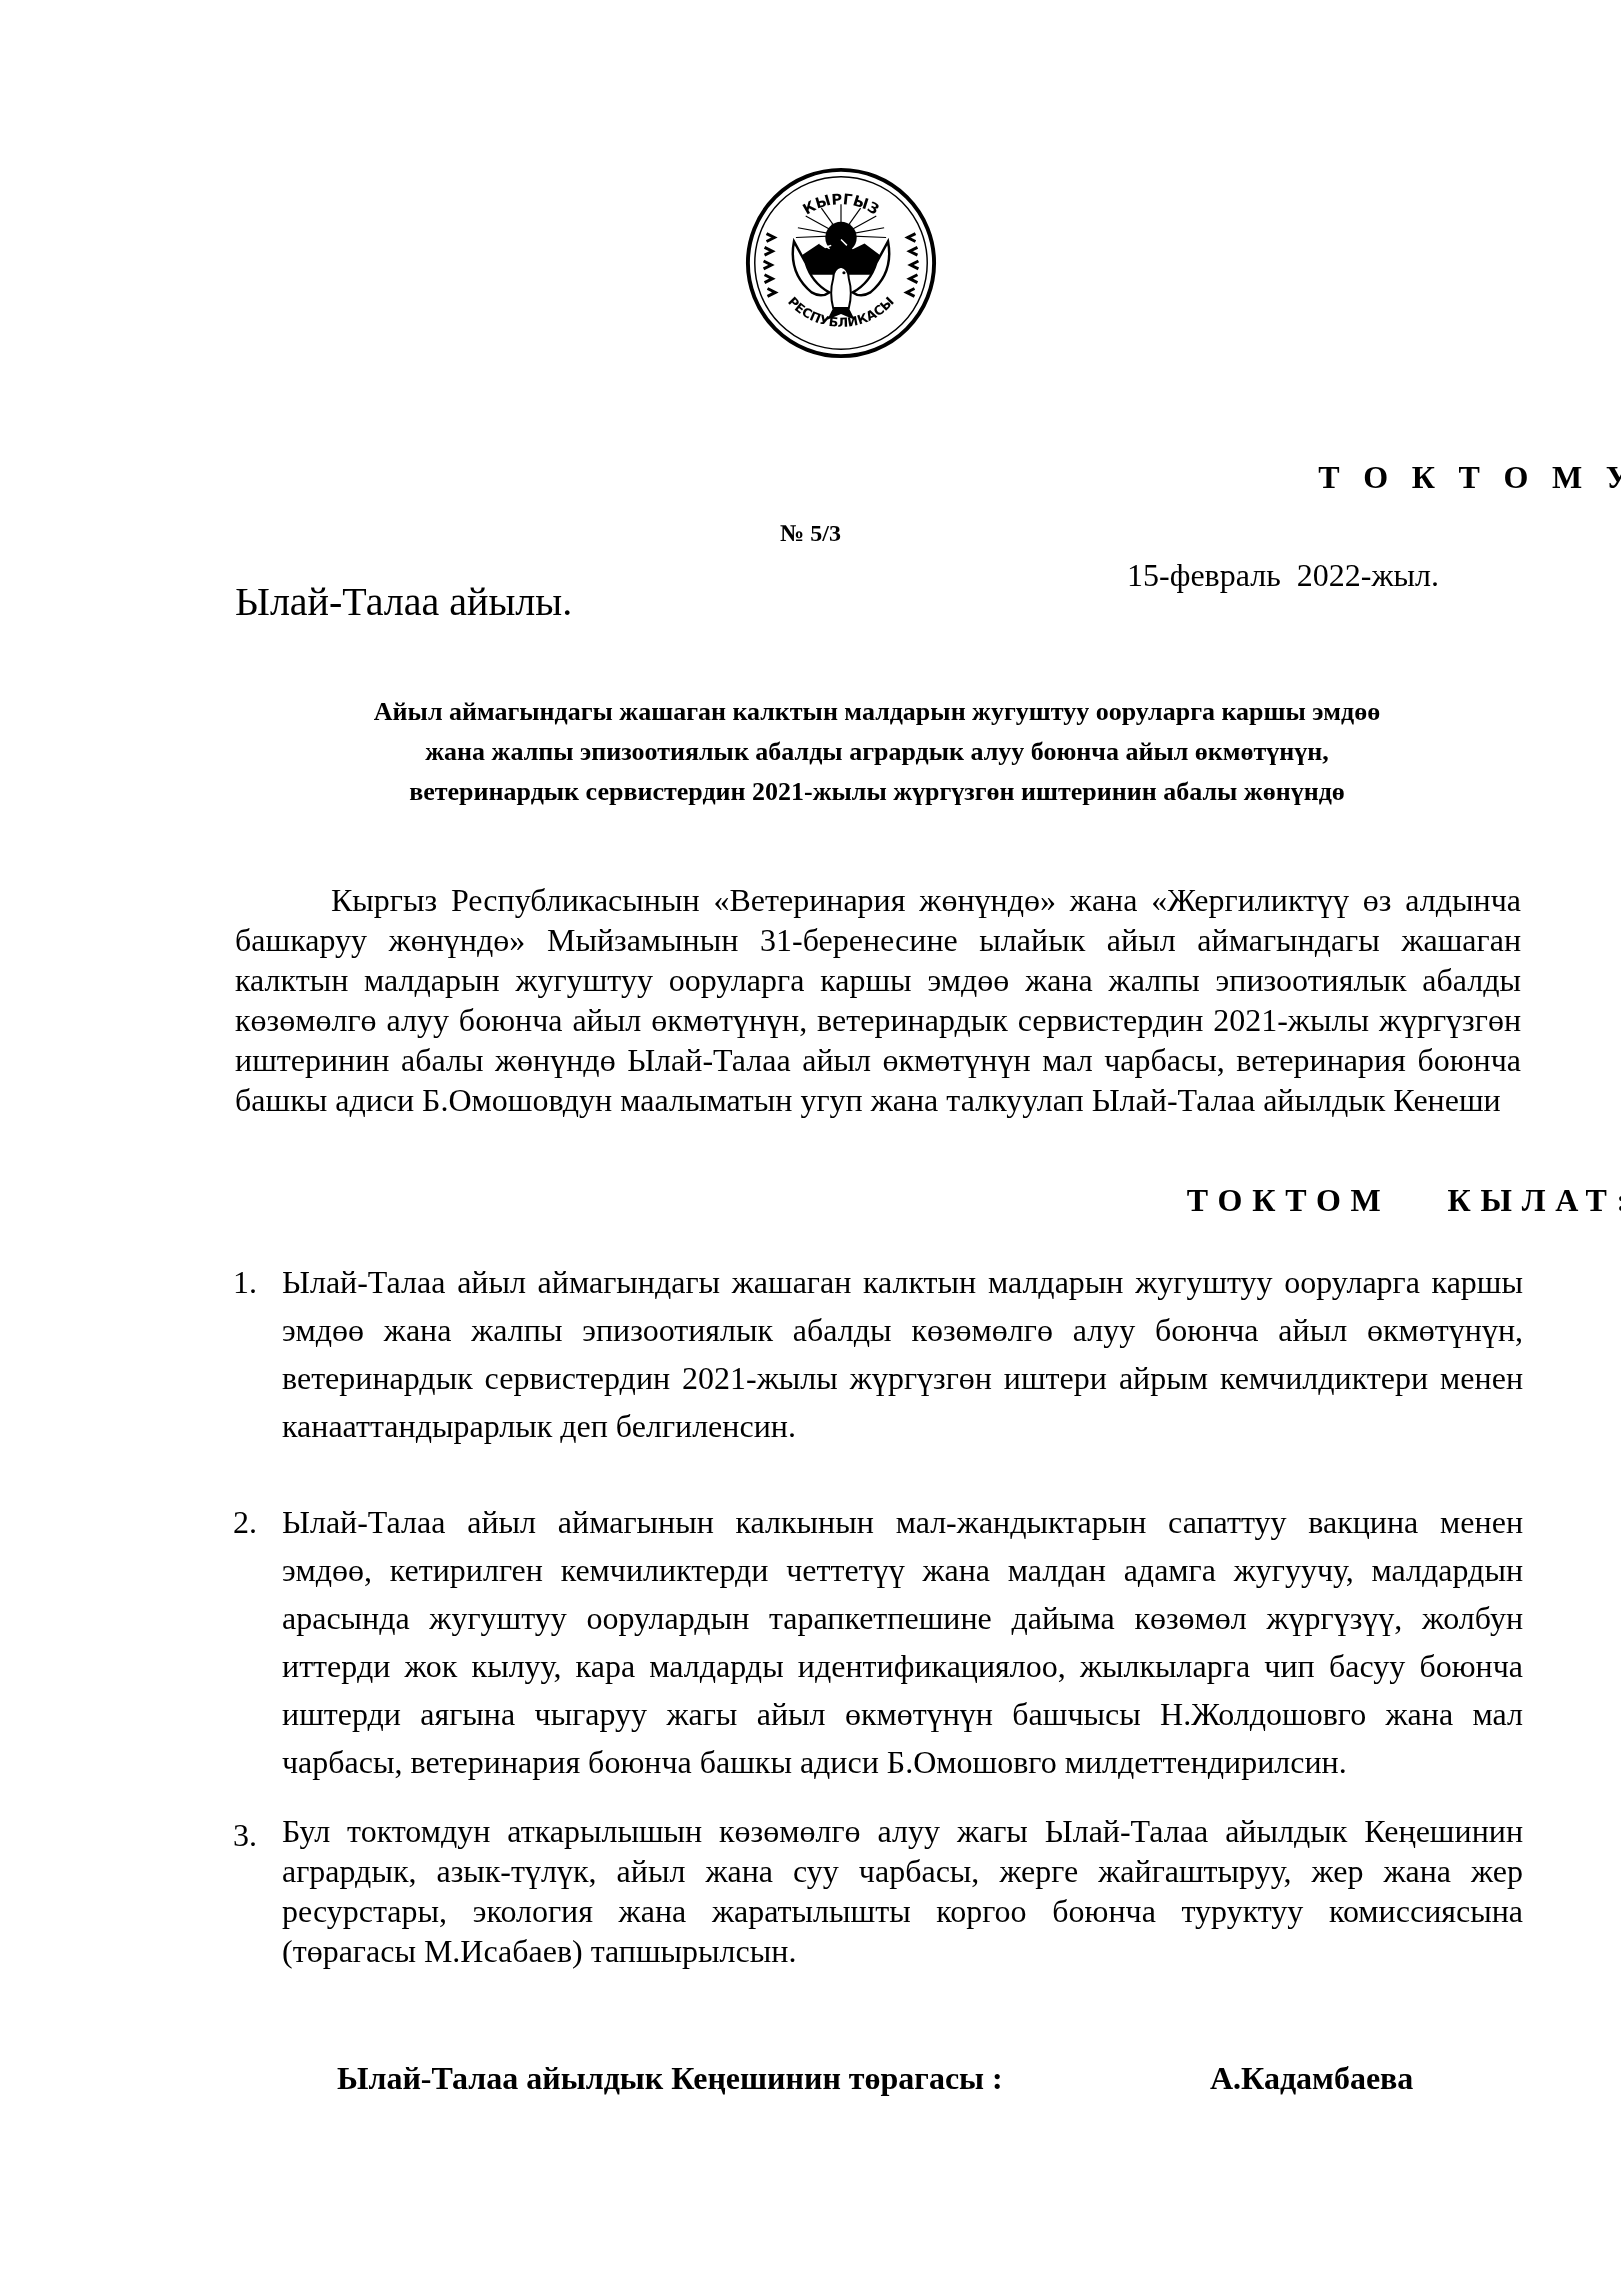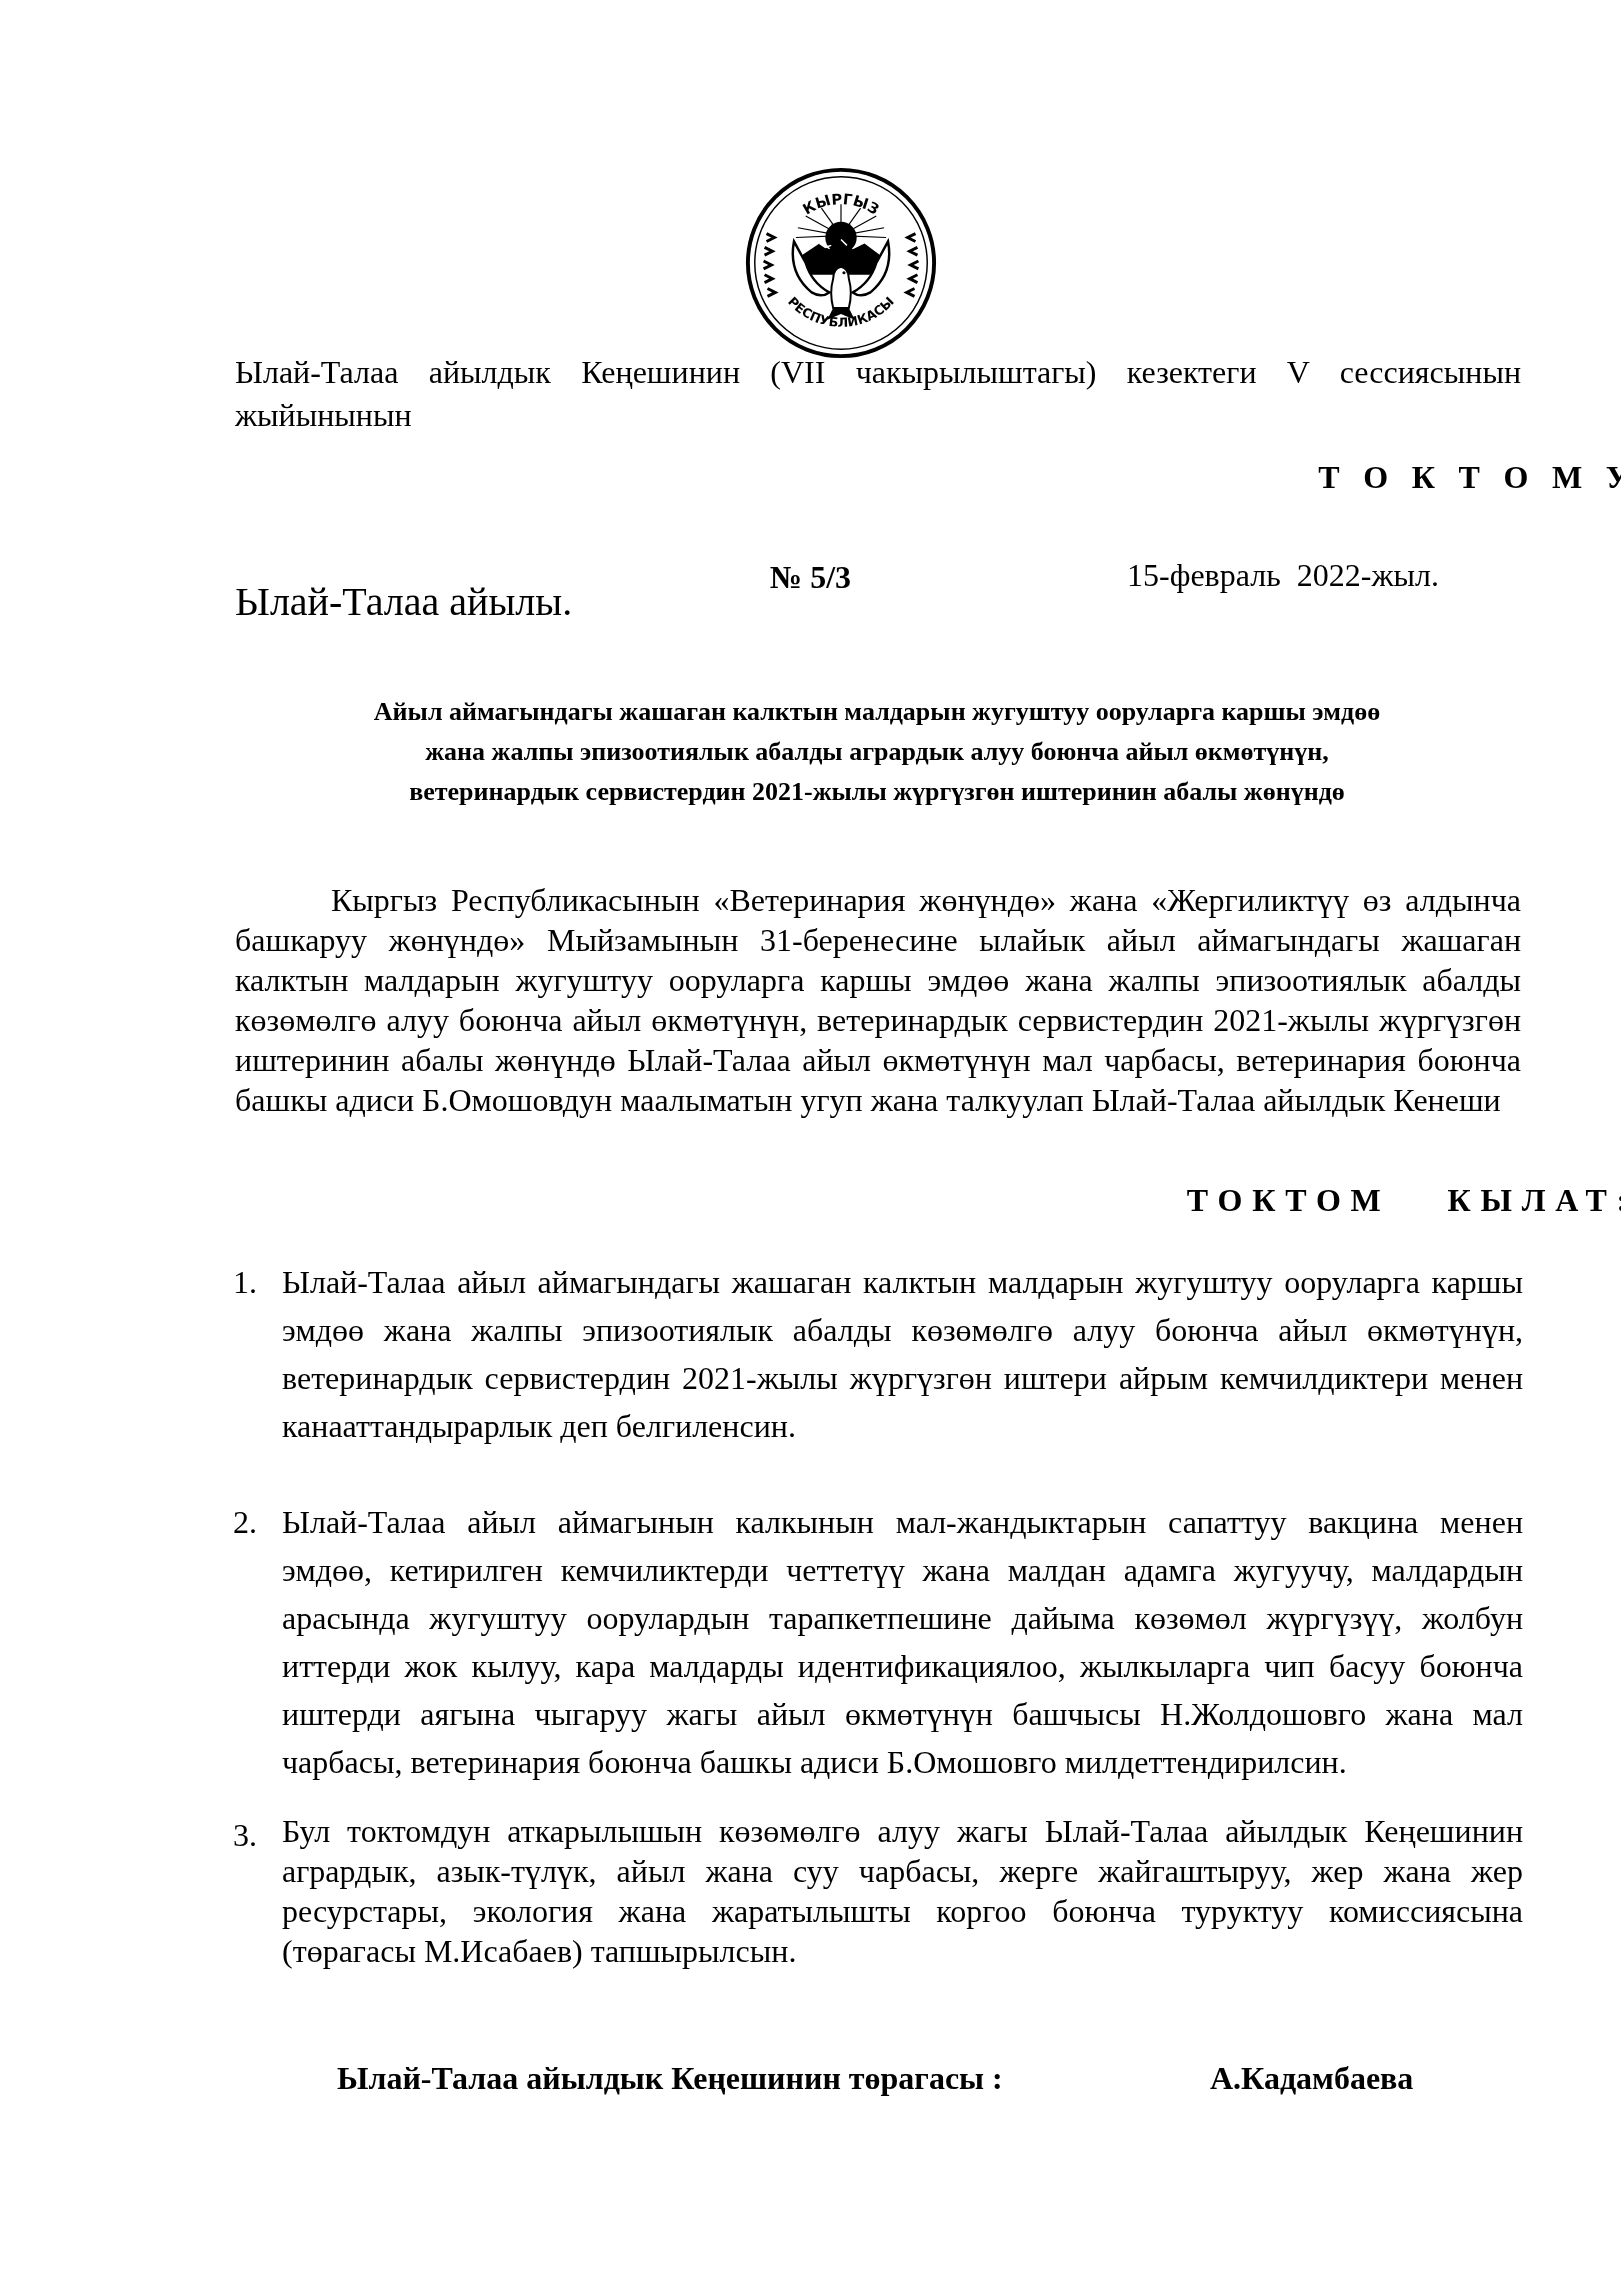--- a/index.html
+++ b/index.html
@@ -5,21 +5,21 @@
   html, body { margin: 0; padding: 0; background: #ffffff; }
   body { width: 1621px; height: 2293px; position: relative; overflow: hidden;
          font-family: "Liberation Serif", "DejaVu Serif", serif; color: #000; }
   .page { position: absolute; left: 0; top: 0; width: 1621px; height: 2293px; background: #fff; }
   .abs { position: absolute; }
   .emblem { left: 743px; top: 165px; width: 196px; height: 196px; }
   .justify { text-align: justify; text-align-last: justify; }
   .header-text { left: 235px; top: 351px; width: 1286px; font-size: 32px; line-height: 43px; }
   .title { left: 16px; width: 1621px; text-align: right; font-weight: bold; font-size: 32px; letter-spacing: 7.8px; }
   .doc-title { top: 459px; }
-  .doc-number { left: 0; width: 1621px; top: 559px; text-align: center; font-weight: bold; font-size: 32px; }
+  .doc-number { left: 0; width: 1621px; top: 520px; text-align: center; font-weight: bold; font-size: 24px; }
   .place { left: 235px; top: 578px; font-size: 40px; }
   .date { left: 1127px; top: 557px; font-size: 32px; white-space: pre; }
   .subject { left: 225px; width: 1304px; top: 692px; text-align: center; font-weight: bold; font-size: 26px; line-height: 40px; }
   .preamble { left: 235px; width: 1286px; top: 880px; font-size: 32px; line-height: 40px; }
   .preamble p { margin: 0; text-align: justify; }
   .decree { top: 1182px; letter-spacing: 9.8px; word-spacing: 39px; }
   .item { left: 233px; width: 1290px; font-size: 32px; line-height: 48px; }
   .item .num { position: absolute; left: 0; top: 0; }
   .item .body { margin-left: 49px; text-align: justify; }
   .item3 .body { line-height: 40px; }
@@ -70,23 +70,20 @@
 
       <text font-family="DejaVu Sans, sans-serif" font-weight="bold" font-size="15" fill="#000">
         <textPath href="#arcTop" startOffset="50%" text-anchor="middle">КЫРГЫЗ</textPath>
       </text>
       <text font-family="DejaVu Sans, sans-serif" font-weight="bold" font-size="13" fill="#000">
         <textPath href="#arcBottom" startOffset="50%" text-anchor="middle">РЕСПУБЛИКАСЫ</textPath>
       </text>
     </svg>
   </div>
 
-  <div class="abs header-text">
-    <div class="justify">Ылай-Талаа айылдык Кеңешинин (VII чакырылыштагы) кезектеги  V сессиясынын жыйынынын</div>
-  </div>
 
   <div class="abs title doc-title">Т О К Т О М У</div>
 
   <div class="abs doc-number">№ 5/3</div>
 
   <div class="abs place">Ылай-Талаа айылы.</div>
   <div class="abs date">15-февраль  2022-жыл.</div>
 
   <div class="abs subject">
     <div>Айыл аймагындагы жашаган калктын малдарын жугуштуу ооруларга каршы эмдөө</div>

